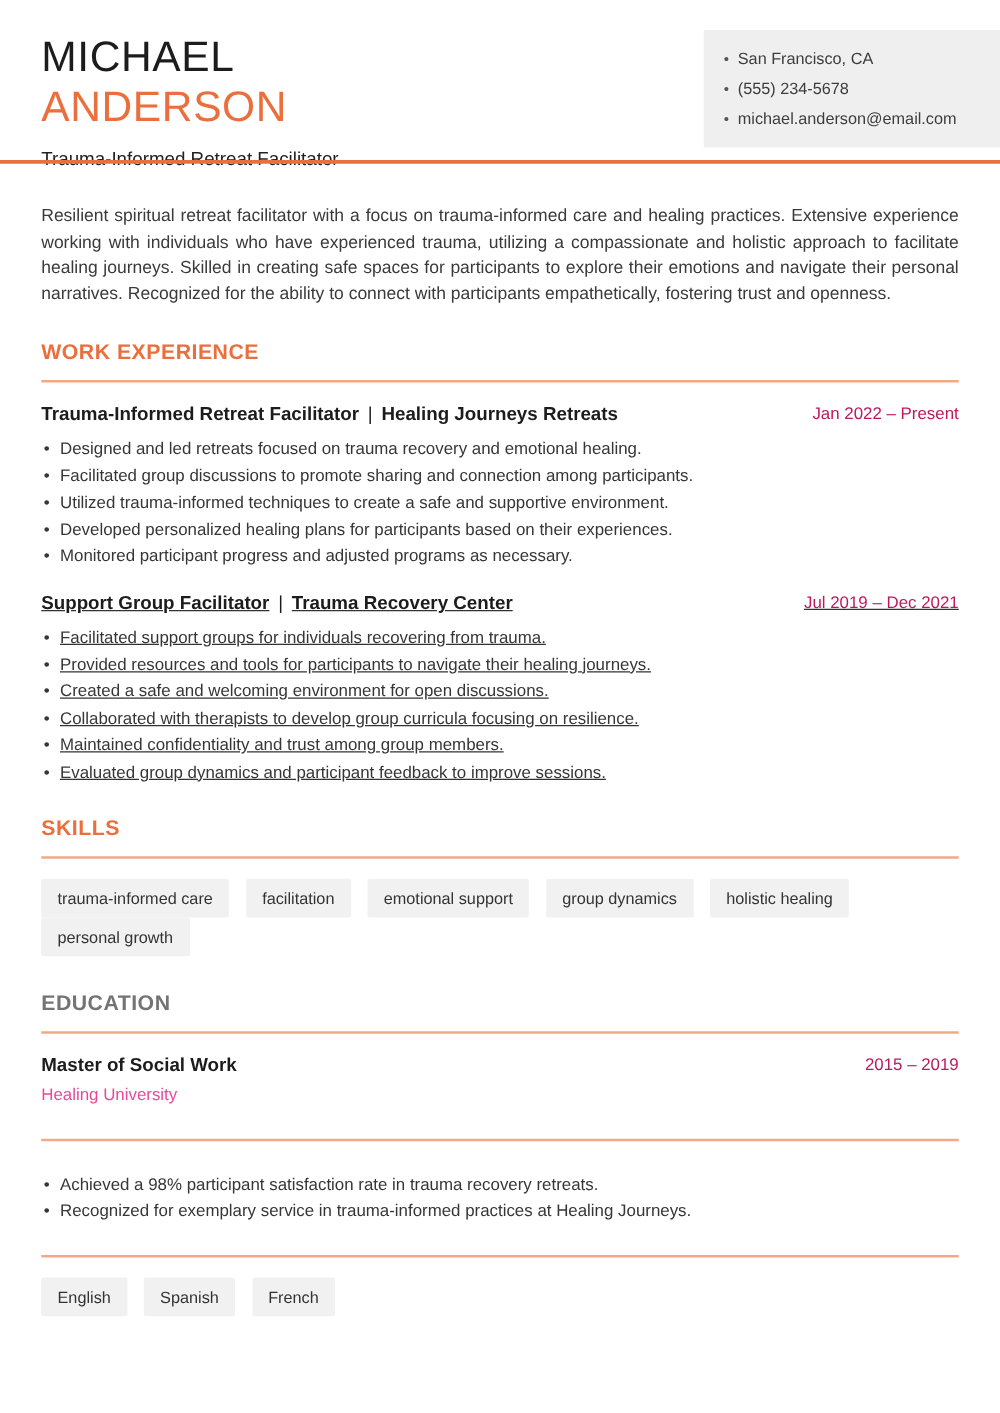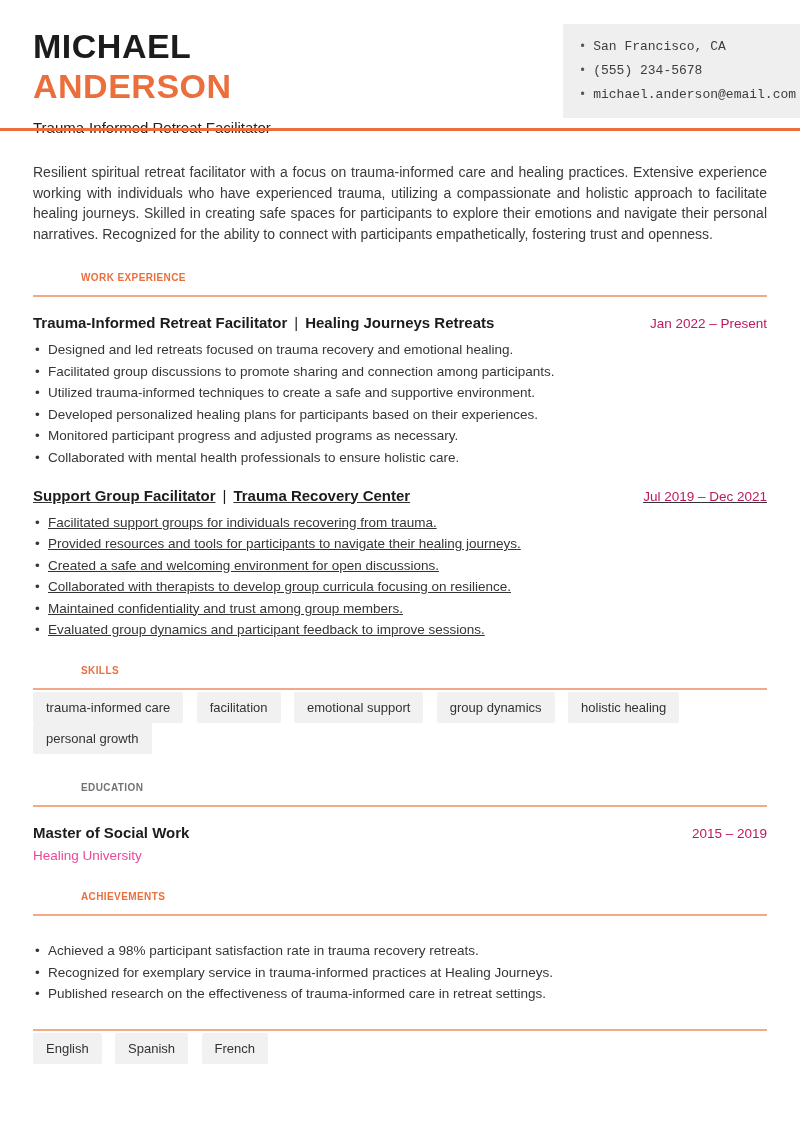--- a/index.html
+++ b/index.html
@@ -5,56 +5,56 @@
   * { margin:0; padding:0; box-sizing:border-box; }
   html,body { background:#ffffff; }
   body {
     width:800px; height:1130px; margin:0 auto; overflow:hidden;
     font-family:"Liberation Sans", sans-serif; color:#333333;
   }
   .page { position:relative; width:800px; height:1130px; background:#ffffff; }
 
   
   header { position:relative; height:131px; padding:26px 33px 0 33px; }
-  .name { font-size:34px; font-weight:700; line-height:1.18; letter-spacing:.5px; color:#1c1c1c; }
+  .name { font-size:34px; font-weight:400; line-height:1.18; letter-spacing:.5px; color:#1c1c1c; }
   .name .last-name { display:block; }
   .role-subtitle { margin-top:13px; font-size:15px; color:#222222; }
   .contact-box {
     position:absolute; top:24px; right:0; width:237px; min-height:87px;
     padding:11px 14px 11px 16px; list-style:none;
   }
-  .contact-box li { font-size:13px; color:#3d3d3d; line-height:23px; white-space:nowrap;font-family:Liberation Mono, monospace; }
+  .contact-box li { font-size:13px; color:#3d3d3d; line-height:23px; white-space:nowrap; }
   .contact-box li .dot { margin-right:7px; color:#555555; font-size:12px; }
   .top-divider { position:absolute; left:0; bottom:0; width:800px; height:3px; }
 
   
   main { padding:0 33px; }
   .summary { margin-top:31px; font-size:14px; line-height:20.5px; color:#3a3a3a; text-align:justify; }
 
   section { margin-top:28px; }
-  .section-title { font-size:10px; font-weight:700; letter-spacing:.4px;margin-left:48px; }
+  .section-title { font-size:17px; font-weight:700; letter-spacing:.4px; }
   .section-rule { margin-top:12px; height:2px; }
 
   
   .job { margin-top:17px; }
   .job + .job { margin-top:22px;text-decoration:underline; }
-  .row-head { display:flex; justify-content:space-between; align-items:flex-end; }
+  .row-head { display:flex; justify-content:space-between; align-items:flex-start; }
   .row-head h3 { font-size:15px; font-weight:700; color:#1c1c1c; }
   .row-head .sep { margin:0 7px; font-weight:400; color:#1c1c1c; }
   .dates { font-size:13.5px; color:#be185d; white-space:nowrap; }
 
   ul.bullets { margin-top:12px; list-style:none; }
   ul.bullets li {
     position:relative; padding-left:15px; margin-bottom:7.5px;
     font-size:13.5px; line-height:14px; color:#363636;
   }
   ul.bullets li::before { content:"•"; position:absolute; left:2px; top:0; color:#363636; }
 
   
-  .tag-row { margin-top:2px; }
+  .tag-row { margin-top:16px; }
   .tag {
     display:inline-block; background:#f1f1f1; color:#333333;
     font-size:13px; padding:8px 13px; margin-right:9px; border-radius:2px;
   }
 
   
   .edu { margin-top:17px; }
   .school { margin-top:7px; font-size:13.5px; color:#ec4899; }
 
   
@@ -101,21 +101,20 @@
             <span>Trauma-Informed Retreat Facilitator</span><span class="sep">|</span><span>Healing Journeys Retreats</span>
           </h3>
           <span class="dates">Jan 2022 – Present</span>
         </div>
         <ul class="bullets">
           <li>Designed and led retreats focused on trauma recovery and emotional healing.</li>
           <li>Facilitated group discussions to promote sharing and connection among participants.</li>
           <li>Utilized trauma-informed techniques to create a safe and supportive environment.</li>
           <li>Developed personalized healing plans for participants based on their experiences.</li>
           <li>Monitored participant progress and adjusted programs as necessary.</li>
-          <li>Collaborated with mental health professionals to ensure holistic care.</li>
         </ul>
       </article>
 
       <article class="job">
         <div class="row-head">
           <h3>
             <span>Support Group Facilitator</span><span class="sep">|</span><span>Trauma Recovery Center</span>
           </h3>
           <span class="dates">Jul 2019 – Dec 2021</span>
         </div>
@@ -149,26 +148,24 @@
       <div class="edu">
         <div class="row-head">
           <h3>Master of Social Work</h3>
           <span class="dates">2015 – 2019</span>
         </div>
         <div class="school">Healing University</div>
       </div>
     </section>
 
     <section>
-      <h2 class="section-title accent-text" style="color: rgb(235, 111, 60);">ACHIEVEMENTS</h2>
       <div class="section-rule accent-light-bg" style="background: rgb(243, 169, 135);"></div>
       <ul class="bullets loose">
         <li>Achieved a 98% participant satisfaction rate in trauma recovery retreats.</li>
         <li>Recognized for exemplary service in trauma-informed practices at Healing Journeys.</li>
-        <li>Published research on the effectiveness of trauma-informed care in retreat settings.</li>
       </ul>
     </section>
 
     <section>
       <div class="section-rule accent-light-bg" style="background: rgb(243, 169, 135);"></div>
       <div class="tag-row">
         <span class="tag">English</span>
         <span class="tag">Spanish</span>
         <span class="tag">French</span>
       </div>

